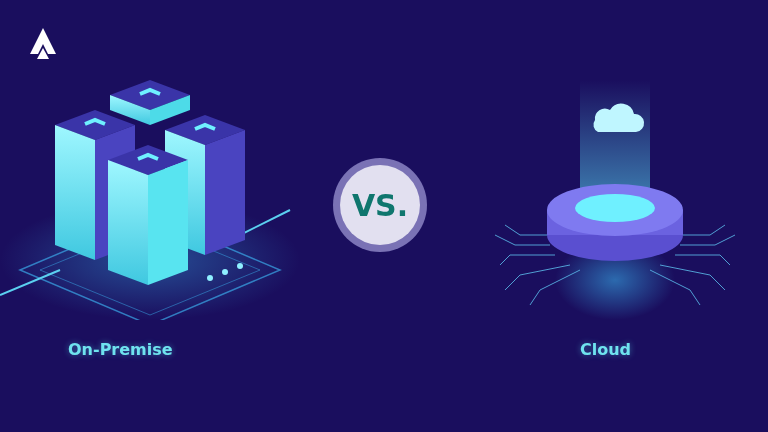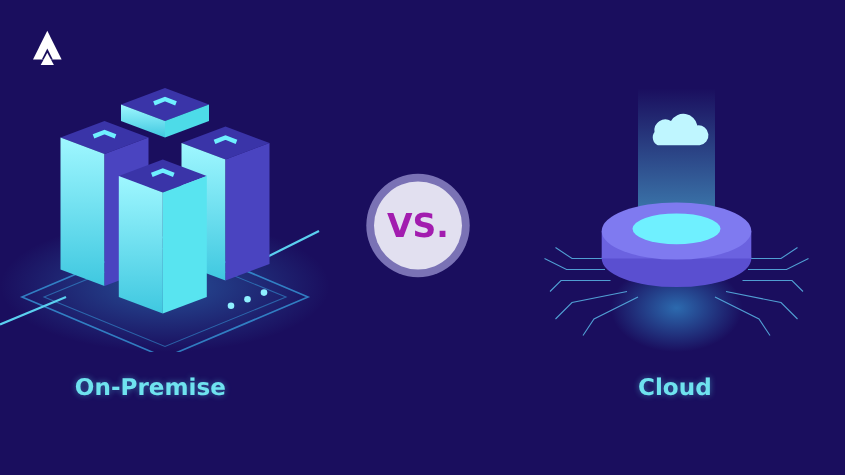--- a/index.html
+++ b/index.html
@@ -2,22 +2,22 @@
 <html><head>
 <meta charset="utf-8">
 <style>
   html,body{margin:0;padding:0;}
   body{width:768px;height:432px;overflow:hidden;background:#1a0e5e;font-family:"DejaVu Sans",sans-serif;position:relative;}
   .logo{position:absolute;left:28px;top:26px;width:30px;height:34px;}
   .illus{position:absolute;}
   .left-illus{left:0;top:70px;width:300px;height:250px;}
   .right-illus{left:480px;top:60px;width:270px;height:270px;}
   .vs{position:absolute;left:333px;top:158px;width:94px;height:94px;border-radius:50%;background:#7a72b5;display:flex;align-items:center;justify-content:center;}
-  .vs-inner{width:80px;height:80px;border-radius:50%;background:#e2e0f0;display:flex;align-items:center;justify-content:center;color:#a21caf;font-weight:bold;font-size:30px;letter-spacing:0px;}
-  .label{position:absolute;color:#6fe3ef;font-weight:bold;font-size:21px;text-shadow:0 0 6px rgba(90,220,240,.45);}
+  .vs-inner{width:80px;height:80px;border-radius:50%;background:#e2e0f0;display:flex;align-items:center;justify-content:center;color:#0f766e;font-weight:bold;font-size:30px;letter-spacing:0px;}
+  .label{position:absolute;color:#6fe3ef;font-weight:bold;font-size:16px;text-shadow:0 0 6px rgba(90,220,240,.45);}
   .label-left{left:68px;top:340px;}
   .label-right{left:580px;top:340px;}
 </style>
 </head>
 <body>
 
 <svg class="logo" viewBox="0 0 30 34">
   <polygon points="15,2 28,28 2,28" fill="#ffffff"></polygon>
   <polygon points="15,18 20,28 10,28" fill="#1a0e5e"></polygon>
   <polygon points="15,22 21,33 9,33" fill="#ffffff"></polygon>

